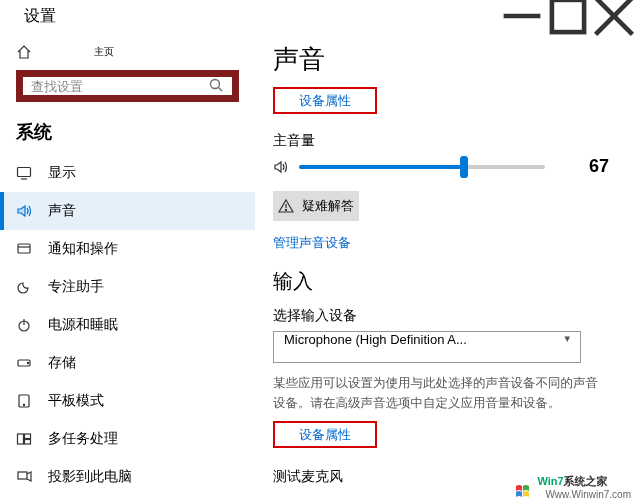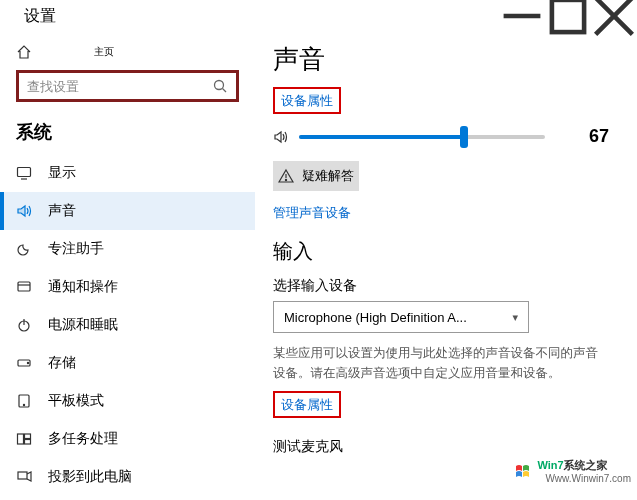--- a/index.html
+++ b/index.html
@@ -5,47 +5,47 @@
 * { margin: 0; padding: 0; box-sizing: border-box; font-family: "Microsoft YaHei", "Segoe UI", sans-serif; }
 body { width: 637px; height: 500px; background: #fff; overflow: hidden; position: relative; }
 .titlebar { height: 32px; display: flex; align-items: center; padding-left: 24px; }
 .winctrls { margin-left: auto; display: flex; }
 .winbtn { width: 46px; height: 32px; display: flex; align-items: center; justify-content: center; color: #333; }
 .body-row { display: flex; height: calc(100% - 32px); }
 .sidebar { width: 255px; padding: 8px 0 0 0; }
 .home-row { display: flex; align-items: center; padding: 4px 16px 10px 16px; gap: 14px; }
 .home-label { font-size: 10px; margin-left: 48px; }
 .search-wrap { padding: 0 16px 8px 16px; }
-.search { width: 100%; height: 32px; border: 3px solid #7f1d1d; display: flex; align-items: center; padding: 0 8px; }
+.search { width: 100%; height: 32px; border: 7px solid #7f1d1d; display: flex; padding: 0 8px; }
 .search input { flex: 1; border: none; outline: none; font-size: 13px; color: #555; background: transparent; }
 .search input::placeholder { color: #888; }
 .section-title { font-weight: 700; font-size: 18px; padding: 10px 16px 10px 16px; }
 .navlist { list-style: none; }
 .navitem { display: flex; align-items: center; gap: 16px; padding: 10px 16px; font-size: 14px; position: relative; }
 .navitem.active { background: #e6f0fa; }
 .navitem.active::before { content: ""; position: absolute; left: 0; top: 0; bottom: 0; width: 4px; background: #0078d7; }
 .icon { width: 16px; height: 16px; display: inline-flex; align-items: center; justify-content: center; color: #333; }
 .icon svg { width: 16px; height: 16px; }
 .content { flex: 1; padding: 10px 28px 0 18px; overflow: hidden; position: relative; }
 .page-title { font-size: 26px; font-weight: 400; margin-bottom: 10px; }
 .link { color: #0066cc; font-size: 13px; }
-.redbox { border: 2px solid #d40000; display: inline-block; padding: 2px 6px; margin-bottom: 12px; }
+.redbox { border: 2px solid #d40000; display: inline-block; padding: 2px 24px; margin-bottom: 12px; }
 .subhead { font-size: 14px; margin: 6px 0 6px 0; }
 .volume-row { display: flex; align-items: center; gap: 10px; margin-bottom: 14px; font-weight: bold; }
 .slider-track { flex: 1; height: 4px; background: #ccc; position: relative; border-radius: 2px; }
 .slider-fill { position: absolute; left: 0; top: 0; bottom: 0; background: #0078d7; border-radius: 2px; }
 .slider-thumb { position: absolute; top: 50%; width: 8px; height: 22px; background: #0078d7; border-radius: 3px; transform: translate(-50%, -50%); }
 .volume-value { font-size: 18px; min-width: 30px; text-align: right; margin-left: 24px; }
 .graybtn { display: inline-flex; align-items: center; gap: 8px; background: #ddd; padding: 6px 5px; font-size: 13px; margin-bottom: 12px; }
 .h2 { font-size: 20px; font-weight: 400; margin: 16px 0 12px 0; }
-.dropdown { border: 1px solid #999; height: 32px; width: 256px; display: flex; align-items: center; padding: 0 10px; font-size: 13px; justify-content: space-between; margin-bottom: 10px; }
+.dropdown { border: 1px solid #999; height: 32px; width: 308px; display: flex; padding: 0 10px; font-size: 13px; justify-content: space-between; margin-bottom: 10px; }
 .chev { font-size: 11px; color: #555; }
 .helptext { font-size: 12.5px; color: #555; line-height: 1.6; margin-bottom: 8px; }
 .subhead2 { font-size: 14px; margin: 8px 0 8px 0; }
-.watermark { position: absolute; right: 6px; bottom: 16px; display: flex; align-items: center; font-size: 11px; }
+.watermark { position: absolute; right: 6px; bottom: 0; display: flex; align-items: flex-end; font-size: 11px; }
 .wm-logo { width: 22px; height: 18px; }
 .wm-brand { color: #d60000; font-weight: 700; }
 .wm-brand span { color: #0a6; }
 .wm-url { color: #666; font-size: 10px; display: block; margin-left: 8px; }
 </style>
 </head>
 <body>
 
 <div class="titlebar">
   <span>设置</span>
@@ -107,33 +107,33 @@
               <path d="M2 6 H5 L9 3 V13 L5 10 H2 Z" fill="#0078d7" fill-opacity="0.15"></path>
               <path d="M11 5 Q13 8 11 11"></path>
               <path d="M13 3 Q16 8 13 13"></path>
             </svg>
           </span>
         <span>声音</span>
       </li>
       <li class="navitem">
         <span class="icon">
             <svg viewBox="0 0 16 16" fill="none" stroke="#333" stroke-width="1.2">
-              <path d="M12 9 A5 5 0 1 1 7 4 A4 4 0 0 0 12 9 Z"></path>
-            </svg>
-          </span>
-        <span>专注助手</span>
-      </li>
-      <li class="navitem">
-        <span class="icon">
-            <svg viewBox="0 0 16 16" fill="none" stroke="#333" stroke-width="1.2">
               <rect x="2" y="3" width="12" height="9" rx="1"></rect>
               <line x1="2" y1="6" x2="14" y2="6"></line>
             </svg>
           </span>
         <span>通知和操作</span>
+      </li>
+      <li class="navitem">
+        <span class="icon">
+            <svg viewBox="0 0 16 16" fill="none" stroke="#333" stroke-width="1.2">
+              <path d="M12 9 A5 5 0 1 1 7 4 A4 4 0 0 0 12 9 Z"></path>
+            </svg>
+          </span>
+        <span>专注助手</span>
       </li>
       <li class="navitem">
         <span class="icon">
             <svg viewBox="0 0 16 16" fill="none" stroke="#333" stroke-width="1.2">
               <circle cx="8" cy="9" r="5"></circle>
               <line x1="8" y1="2" x2="8" y2="8"></line>
             </svg>
           </span>
         <span>电源和睡眠</span>
       </li>
@@ -175,20 +175,21 @@
         <span>投影到此电脑</span>
       </li>
     </ul>
   </div>
 
   <div class="content">
     <div class="page-title">声音</div>
     <div class="redbox">
       <span class="link">设备属性</span>
     </div>
+    <div class="subhead">主音量</div>
     <div class="volume-row">
       <span class="icon">
           <svg viewBox="0 0 16 16" fill="none" stroke="#333" stroke-width="1.2">
             <path d="M2 6 H4 L8 3 V13 L4 10 H2 Z"></path>
             <path d="M10 5 Q12 8 10 11"></path>
             <path d="M12 3 Q15 8 12 13"></path>
           </svg>
         </span>
       <div class="slider-track">
         <div class="slider-fill" style="width:67%"></div>

